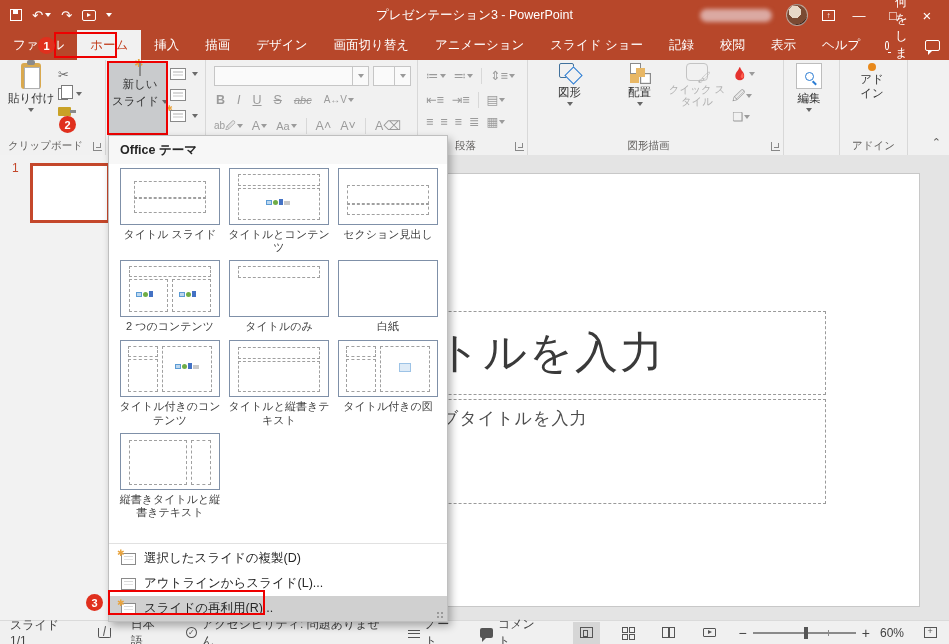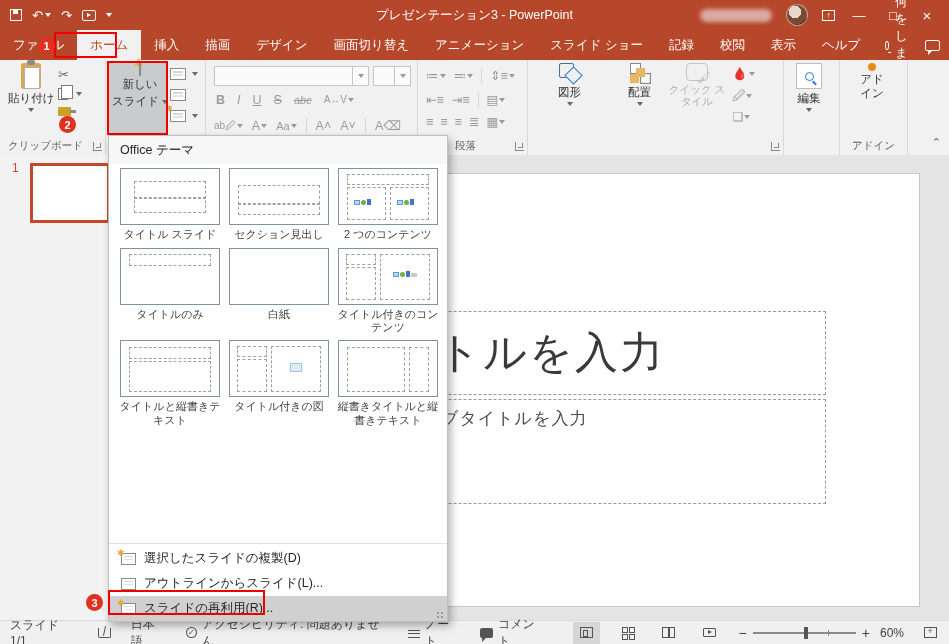--- a/index.html
+++ b/index.html
@@ -121,21 +121,21 @@
   .v-show:after { content:""; position:absolute; left:4px; top:1px; border-left:4px solid #555; border-top:2.5px solid transparent; border-bottom:2.5px solid transparent; }
   .zoom-track { width:106px; height:2px; background:#8a8a8a; position:relative; margin:0 6px; }
   .zoom-thumb { position:absolute; left:50%; top:-5px; width:4px; height:12px; background:#555; }
   .zoom-tick { position:absolute; left:50%; top:-2px; width:1px; height:6px; background:#8a8a8a; margin-left:24px; }
   .fit-ico { width:13px; height:11px; border:1.3px solid #555; position:relative; }
   .fit-ico:after { content:"+"; position:absolute; left:2.5px; top:-2.5px; font-size:9px; color:#555; }
 
   
   #dropdown { position:absolute; left:108px; top:135px; width:340px; height:487px; background:#fff;
     border:1px solid #BFBFBF; box-shadow:3px 4px 8px rgba(0,0,0,.3); z-index:20; display:flex; flex-direction:column; }
-  #dd-header { padding:6px 11px 5px; font-size:12.5px; font-weight:normal; color:#262626; background:#F7F7F7; }
+  #dd-header { padding:6px 11px 5px; font-size:12.5px; font-weight:bold; color:#262626; background:#F7F7F7; }
   #gallery { flex:1; padding:4px 10px 0; display:grid; grid-template-columns:102px 102px 102px; column-gap:7px; row-gap:6px; align-content:start; }
   .gal-item { display:flex; flex-direction:column; align-items:center; }
   .gal-thumb { width:100px; height:57px; background:#fff; border:1px solid #7F90A8; position:relative; }
   .gal-label { margin-top:3px; font-size:11px; color:#3f3f3f; text-align:center; line-height:1.2; min-height:14px; }
   .d { position:absolute; border:1px dashed #A0A0A0; }
   .art { position:absolute; display:flex; gap:1px; align-items:flex-end; }
   .art i { display:block; }
   .a1 { width:6px; height:5px; background:#BDD7EE; border:1px solid #5B9BD5; }
   .a2 { width:5px; height:5px; background:#70AD47; border-radius:50%; }
   .a3 { width:4px; height:6px; background:#4472C4; }
@@ -328,20 +328,21 @@
     </div>
     <div class="bigbtn" style="left:140px; width:58px; color:#b0b0b0;">
       <span class="qstyle-ico"></span>
       <span style="font-size:10.5px; line-height:1.15;">クイック スタイル</span>
     </div>
     <div class="smcol" style="left:204px; top:8px; gap:9px;">
       <span class="ric">🩸<span class="caret"></span></span>
       <span class="ric">🖉<span class="caret"></span></span>
       <span class="ric">❏<span class="caret"></span></span>
     </div>
+    <div class="grp-label">図形描画</div>
     <span class="launcher"></span>
   </div>
 
   <div class="grp" style="left:784px; width:56px;">
     <div class="bigbtn" style="left:12px;">
       <span class="search-ico">
           <span class="mag"></span>
         </span>
       <span>編集</span>
       <span class="caret" style="color:#666;"></span>
@@ -382,20 +383,33 @@
   <div id="gallery">
 
     <div class="gal-item">
       <div class="gal-thumb">
         <div class="d" style="left:13px; top:12px; width:72px; height:32px;"></div>
         <div class="d" style="left:13px; top:28px; width:72px; height:0;"></div>
       </div>
       <div class="gal-label">タイトル スライド</div>
     </div>
 
+    <div class="gal-item">
+      <div class="gal-thumb">
+        <div class="d" style="left:8px; top:5px; width:82px; height:12px;"></div>
+        <div class="d" style="left:8px; top:19px; width:82px; height:32px;"></div>
+        <span class="art" style="left:36px; top:30px;">
+            <i class="a1"></i>
+            <i class="a2"></i>
+            <i class="a3"></i>
+            <i class="a4"></i>
+          </span>
+      </div>
+      <div class="gal-label">タイトルとコンテンツ</div>
+    </div>
 
     <div class="gal-item">
       <div class="gal-thumb">
         <div class="d" style="left:8px; top:16px; width:82px; height:30px;"></div>
         <div class="d" style="left:8px; top:34px; width:82px; height:0;"></div>
       </div>
       <div class="gal-label">セクション見出し</div>
     </div>
 
     <div class="gal-item">

